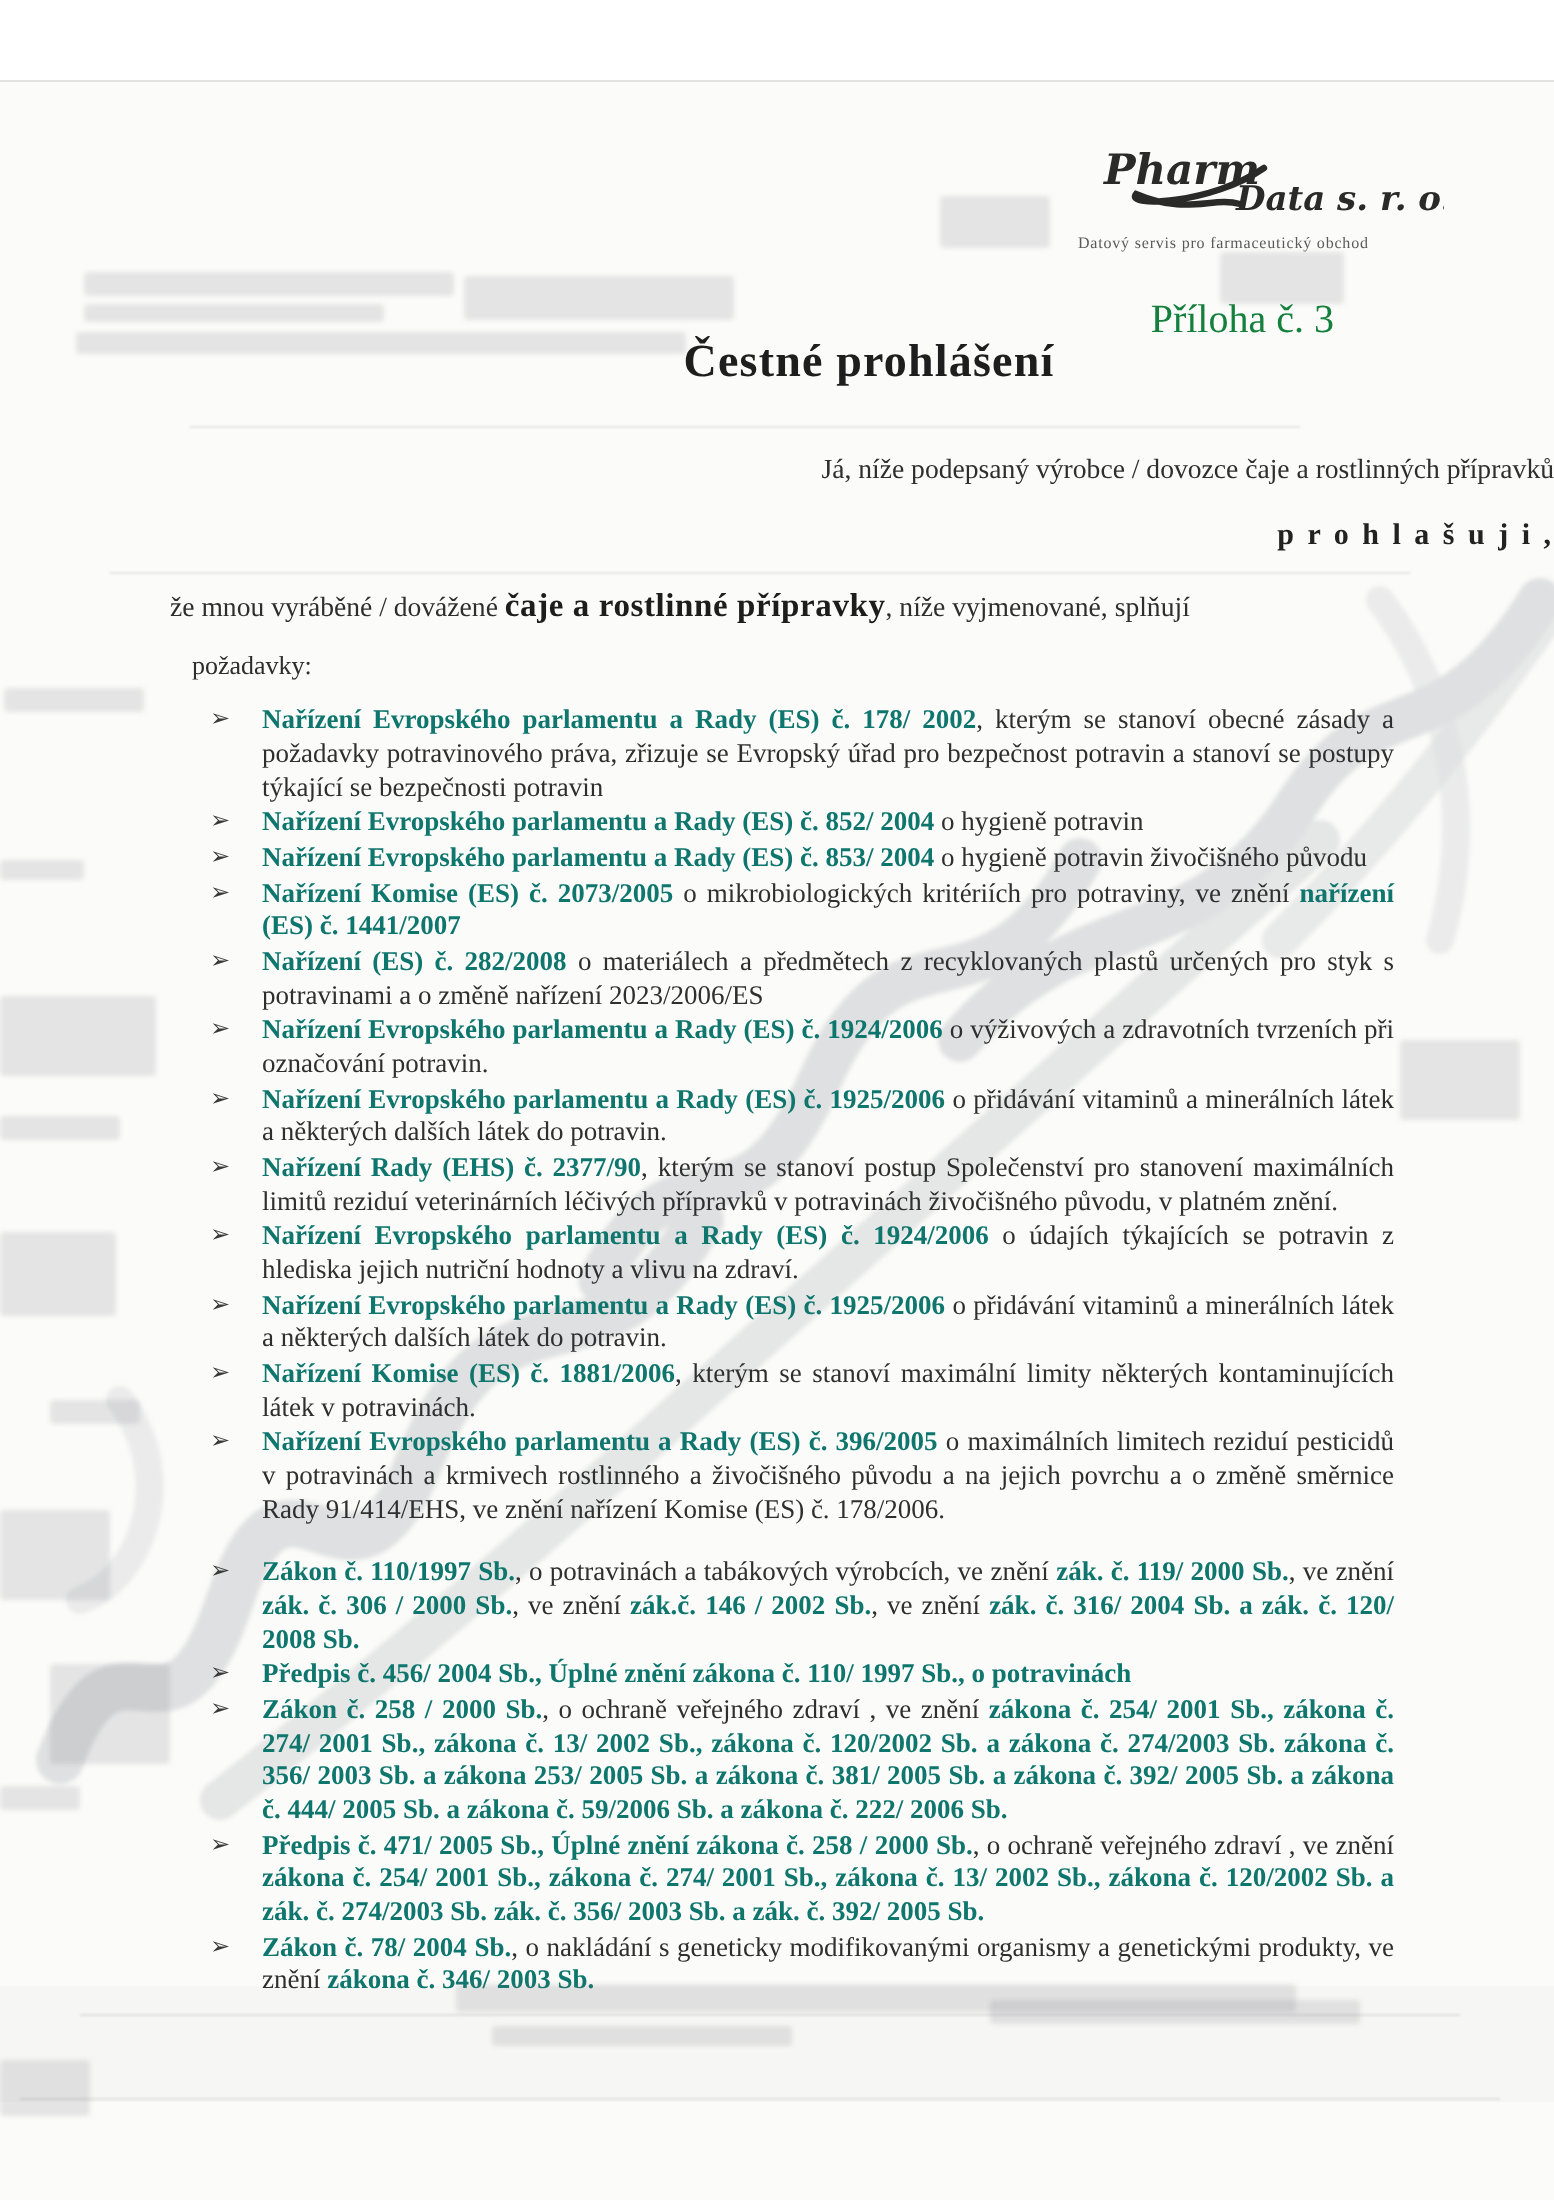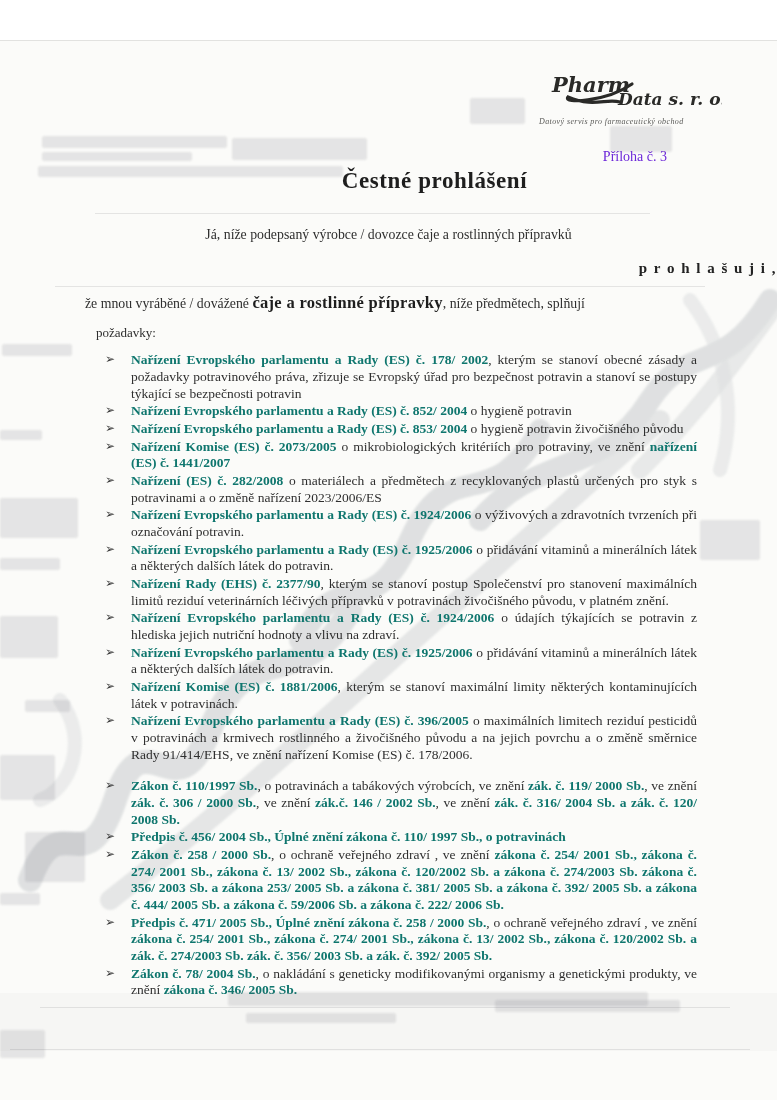--- a/index.html
+++ b/index.html
@@ -4,26 +4,26 @@
 <style>
   html,body{margin:0;padding:0;background:#ffffff;}
   .canvas{position:relative;width:777px;height:1100px;overflow:hidden;
           font-family:"Liberation Serif", serif;color:#2b2b2b;background:#ffffff;}
   .paper{position:absolute;left:0;top:40px;width:777px;height:1060px;
          background:#fbfbf9;border-top:1px solid #e2e2e0;}
   
   .logo-wrap{position:absolute;top:72px;right:48px;width:190px;}
   .logo-svg{display:block;margin:0 auto;}
   .logo-tagline{font-family:"Liberation Serif",serif;font-size:8px;letter-spacing:.4px;
-                color:#5a5a58;margin-top:1px;white-space:nowrap;font-style:italic;}
+                color:#5a5a58;margin-top:1px;white-space:nowrap;}
   
-  .attachment{position:absolute;top:149px;right:110px;font-size:14px;color:#6d28d9;}
+  .attachment{position:absolute;top:149px;right:110px;font-size:20px;color:#15803d;}
   .doc-title{position:absolute;top:168px;left:0;width:100%;text-align:center;margin:0;
              font-size:23px;font-weight:bold;letter-spacing:.6px;color:#1e1e1e;padding-left:46px;}
-  .intro-line{position:absolute;top:227px;left:0;width:100%;text-align:center;margin:0;
+  .intro-line{position:absolute;top:227px;left:0;width:100%;text-align:right;margin:0;
               font-size:13.8px;color:#2e2e2e;}
   .declare{position:absolute;top:260px;left:0;width:100%;text-align:right;margin:0;
            font-size:15px;font-weight:bold;letter-spacing:1.5px;color:#222;}
   
   .doc-body{position:absolute;left:85px;top:292px;width:612px;}
   .lead{margin:0;font-size:13.8px;line-height:1.35;color:#2e2e2e;}
   .lead .hl{font-weight:bold;font-size:16.5px;letter-spacing:.3px;color:#1d1d1d;}
   .lead-2{margin:11px;font-size:13px;color:#2e2e2e;}
   ul.reflist{list-style:none;margin:3px 0 0 0;padding:0 0 0 20px;}
   ul.reflist.second{margin-top:15px;}
@@ -68,21 +68,21 @@
     </svg>
     <div class="logo-tagline">Datový servis pro farmaceutický obchod</div>
   </div>
 
   <div class="attachment">Příloha č. 3</div>
   <h1 class="doc-title">Čestné prohlášení</h1>
   <p class="intro-line">Já, níže podepsaný výrobce / dovozce čaje a rostlinných přípravků</p>
   <p class="declare">p r o h l a š u j i ,</p>
 
   <div class="doc-body">
-    <p class="lead"><span>že mnou vyráběné / dovážené </span><span class="hl">čaje a rostlinné přípravky</span><span>, níže předmětech, splňují</span></p>
+    <p class="lead"><span>že mnou vyráběné / dovážené </span><span class="hl">čaje a rostlinné přípravky</span><span>, níže vyjmenované, splňují</span></p>
     <p class="lead-2">požadavky:</p>
 
     <ul class="reflist" id="list-eu">
         <li><span class="marker">➢</span><span><span class="b">Nařízení Evropského parlamentu a Rady (ES) č. 178/ 2002</span><span>, kterým se stanoví obecné zásady a požadavky potravinového práva, zřizuje se Evropský úřad pro bezpečnost potravin a stanoví se postupy týkající se bezpečnosti potravin</span></span></li>
         <li><span class="marker">➢</span><span><span class="b">Nařízení Evropského parlamentu a Rady (ES) č. 852/ 2004</span><span> o hygieně potravin</span></span></li>
         <li><span class="marker">➢</span><span><span class="b">Nařízení Evropského parlamentu a Rady (ES) č. 853/ 2004</span><span> o hygieně potravin živočišného původu</span></span></li>
         <li><span class="marker">➢</span><span><span class="b">Nařízení Komise (ES) č. 2073/2005</span><span> o mikrobiologických kritériích pro potraviny, ve znění </span><span class="b">nařízení (ES) č. 1441/2007</span></span></li>
         <li><span class="marker">➢</span><span><span class="b">Nařízení (ES) č. 282/2008</span><span> o materiálech a předmětech z recyklovaných plastů určených pro styk s potravinami a o změně nařízení 2023/2006/ES</span></span></li>
         <li><span class="marker">➢</span><span><span class="b">Nařízení Evropského parlamentu a Rady (ES) č. 1924/2006</span><span> o výživových a zdravotních tvrzeních při označování potravin.</span></span></li>
         <li><span class="marker">➢</span><span><span class="b">Nařízení Evropského parlamentu a Rady (ES) č. 1925/2006</span><span> o přidávání vitaminů a minerálních látek a některých dalších látek do potravin.</span></span></li>
@@ -90,21 +90,21 @@
         <li><span class="marker">➢</span><span><span class="b">Nařízení Evropského parlamentu a Rady (ES) č. 1924/2006</span><span> o údajích týkajících se potravin z hlediska jejich nutriční hodnoty a vlivu na zdraví.</span></span></li>
         <li><span class="marker">➢</span><span><span class="b">Nařízení Evropského parlamentu a Rady (ES) č. 1925/2006</span><span> o přidávání vitaminů a minerálních látek a některých dalších látek do potravin.</span></span></li>
         <li><span class="marker">➢</span><span><span class="b">Nařízení Komise (ES) č. 1881/2006</span><span>, kterým se stanoví maximální limity některých kontaminujících látek v potravinách.</span></span></li>
         <li><span class="marker">➢</span><span><span class="b">Nařízení Evropského parlamentu a Rady (ES) č. 396/2005</span><span> o maximálních limitech reziduí pesticidů v potravinách a krmivech rostlinného a živočišného původu a na jejich povrchu a o změně směrnice Rady 91/414/EHS, ve znění nařízení Komise (ES) č. 178/2006.</span></span></li>
       </ul>
     <ul class="reflist second" id="list-cz">
         <li><span class="marker">➢</span><span><span class="b">Zákon č. 110/1997 Sb.</span><span>, o potravinách a tabákových výrobcích, ve znění </span><span class="b">zák. č. 119/ 2000 Sb.</span><span>, ve znění </span><span class="b">zák. č. 306 / 2000 Sb.</span><span>, ve znění </span><span class="b">zák.č. 146 / 2002 Sb.</span><span>, ve znění </span><span class="b">zák. č. 316/ 2004 Sb. a zák. č. 120/ 2008 Sb.</span></span></li>
         <li><span class="marker">➢</span><span><span class="b">Předpis č. 456/ 2004 Sb., Úplné znění zákona č. 110/ 1997 Sb., o potravinách</span></span></li>
         <li><span class="marker">➢</span><span><span class="b">Zákon č. 258 / 2000 Sb.</span><span>, o ochraně veřejného zdraví , ve znění </span><span class="b">zákona č. 254/ 2001 Sb., zákona č. 274/ 2001 Sb., zákona č. 13/ 2002 Sb., zákona č. 120/2002 Sb. a zákona č. 274/2003 Sb.  zákona č. 356/ 2003 Sb. a zákona 253/ 2005 Sb. a zákona č. 381/ 2005 Sb. a zákona č. 392/ 2005 Sb. a zákona č. 444/ 2005 Sb. a zákona č. 59/2006 Sb. a zákona č. 222/ 2006 Sb.</span></span></li>
         <li><span class="marker">➢</span><span><span class="b">Předpis č. 471/ 2005 Sb., Úplné znění zákona č. 258 / 2000 Sb.</span><span>, o ochraně veřejného zdraví , ve znění </span><span class="b">zákona č. 254/ 2001 Sb., zákona č. 274/ 2001 Sb., zákona č. 13/ 2002 Sb., zákona č. 120/2002 Sb. a zák. č. 274/2003 Sb.  zák. č. 356/ 2003 Sb. a zák. č. 392/ 2005 Sb.</span></span></li>
-        <li><span class="marker">➢</span><span><span class="b">Zákon č. 78/ 2004 Sb.</span><span>, o nakládání s geneticky modifikovanými organismy a genetickými produkty, ve znění </span><span class="b">zákona č. 346/ 2005 Sb.</span></span></li>
+        <li><span class="marker">➢</span><span><span class="b">Zákon č. 78/ 2004 Sb.</span><span>, o nakládání s geneticky modifikovanými organismy a genetickými produkty, ve znění </span><span class="b">zákona č. 346/ 2003 Sb.</span></span></li>
       </ul>
   </div>
 
   <div id="artifacts">
       <div class="art" style="left: 42px; top: 136px; width: 185px; height: 12px;"></div>
       <div class="art" style="left: 42px; top: 152px; width: 150px; height: 9px;"></div>
       <div class="art" style="left: 38px; top: 166px; width: 305px; height: 11px;"></div>
       <div class="art" style="left: 232px; top: 138px; width: 135px; height: 22px;"></div>
       <div class="art" style="left: 610px; top: 126px; width: 62px; height: 26px;"></div>
       <div class="art" style="left: 470px; top: 98px; width: 55px; height: 26px;"></div>

